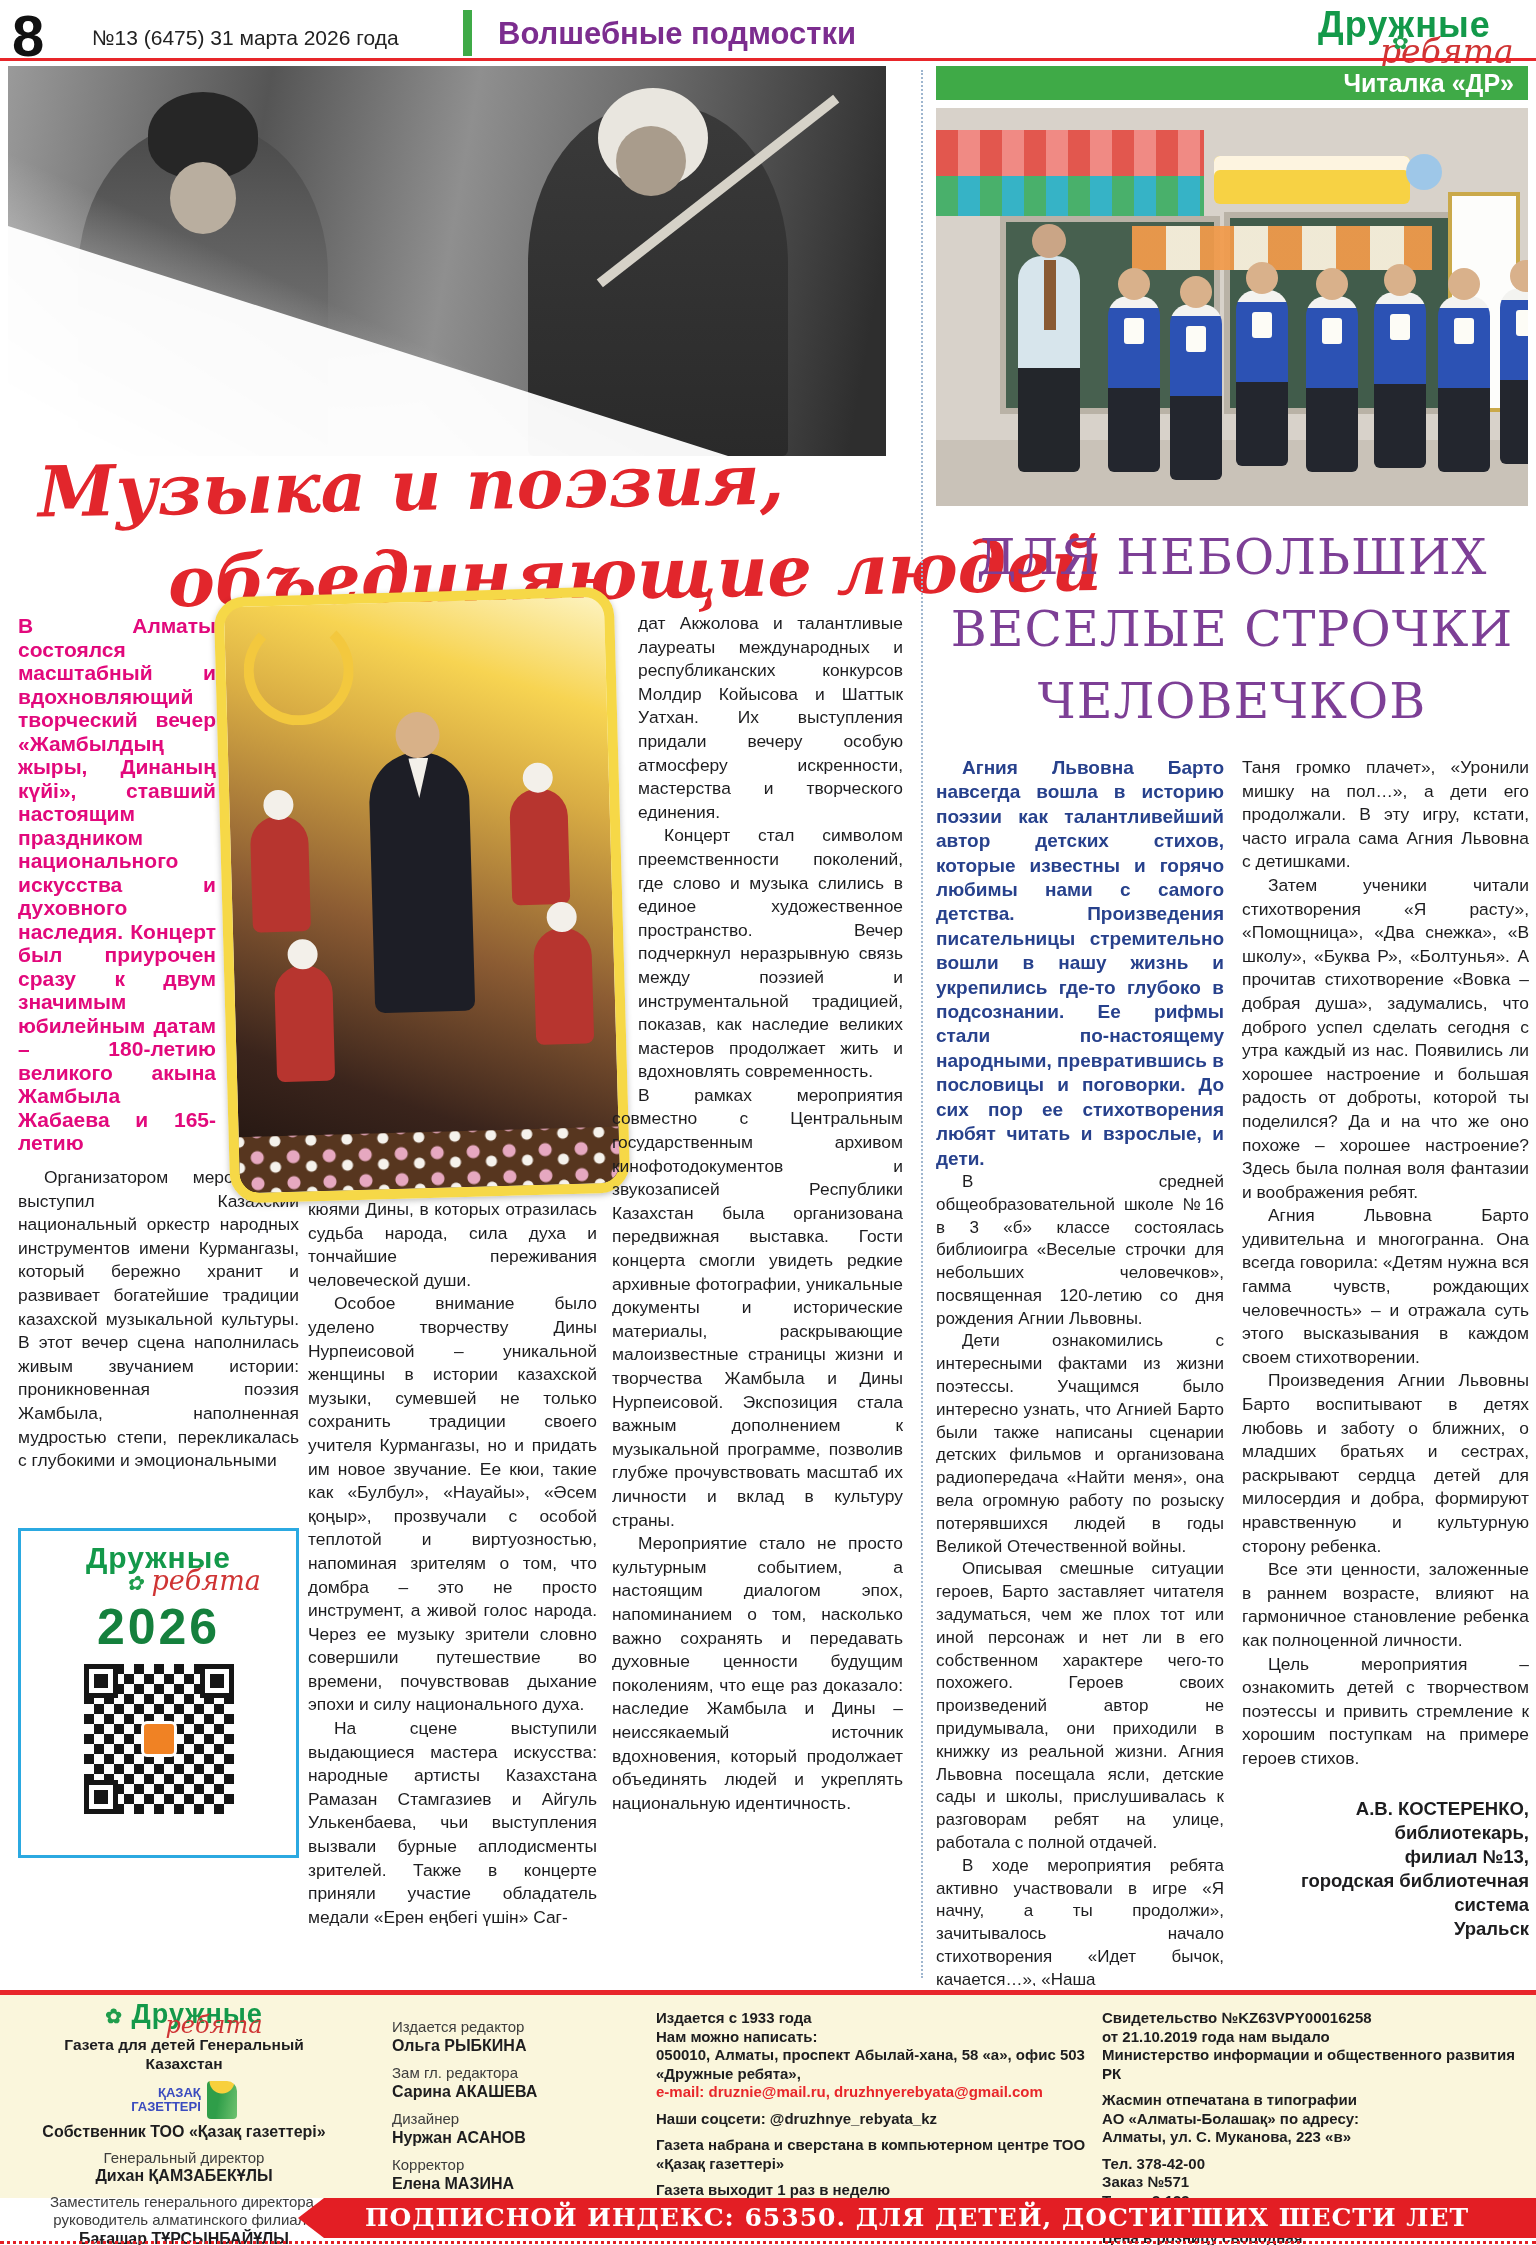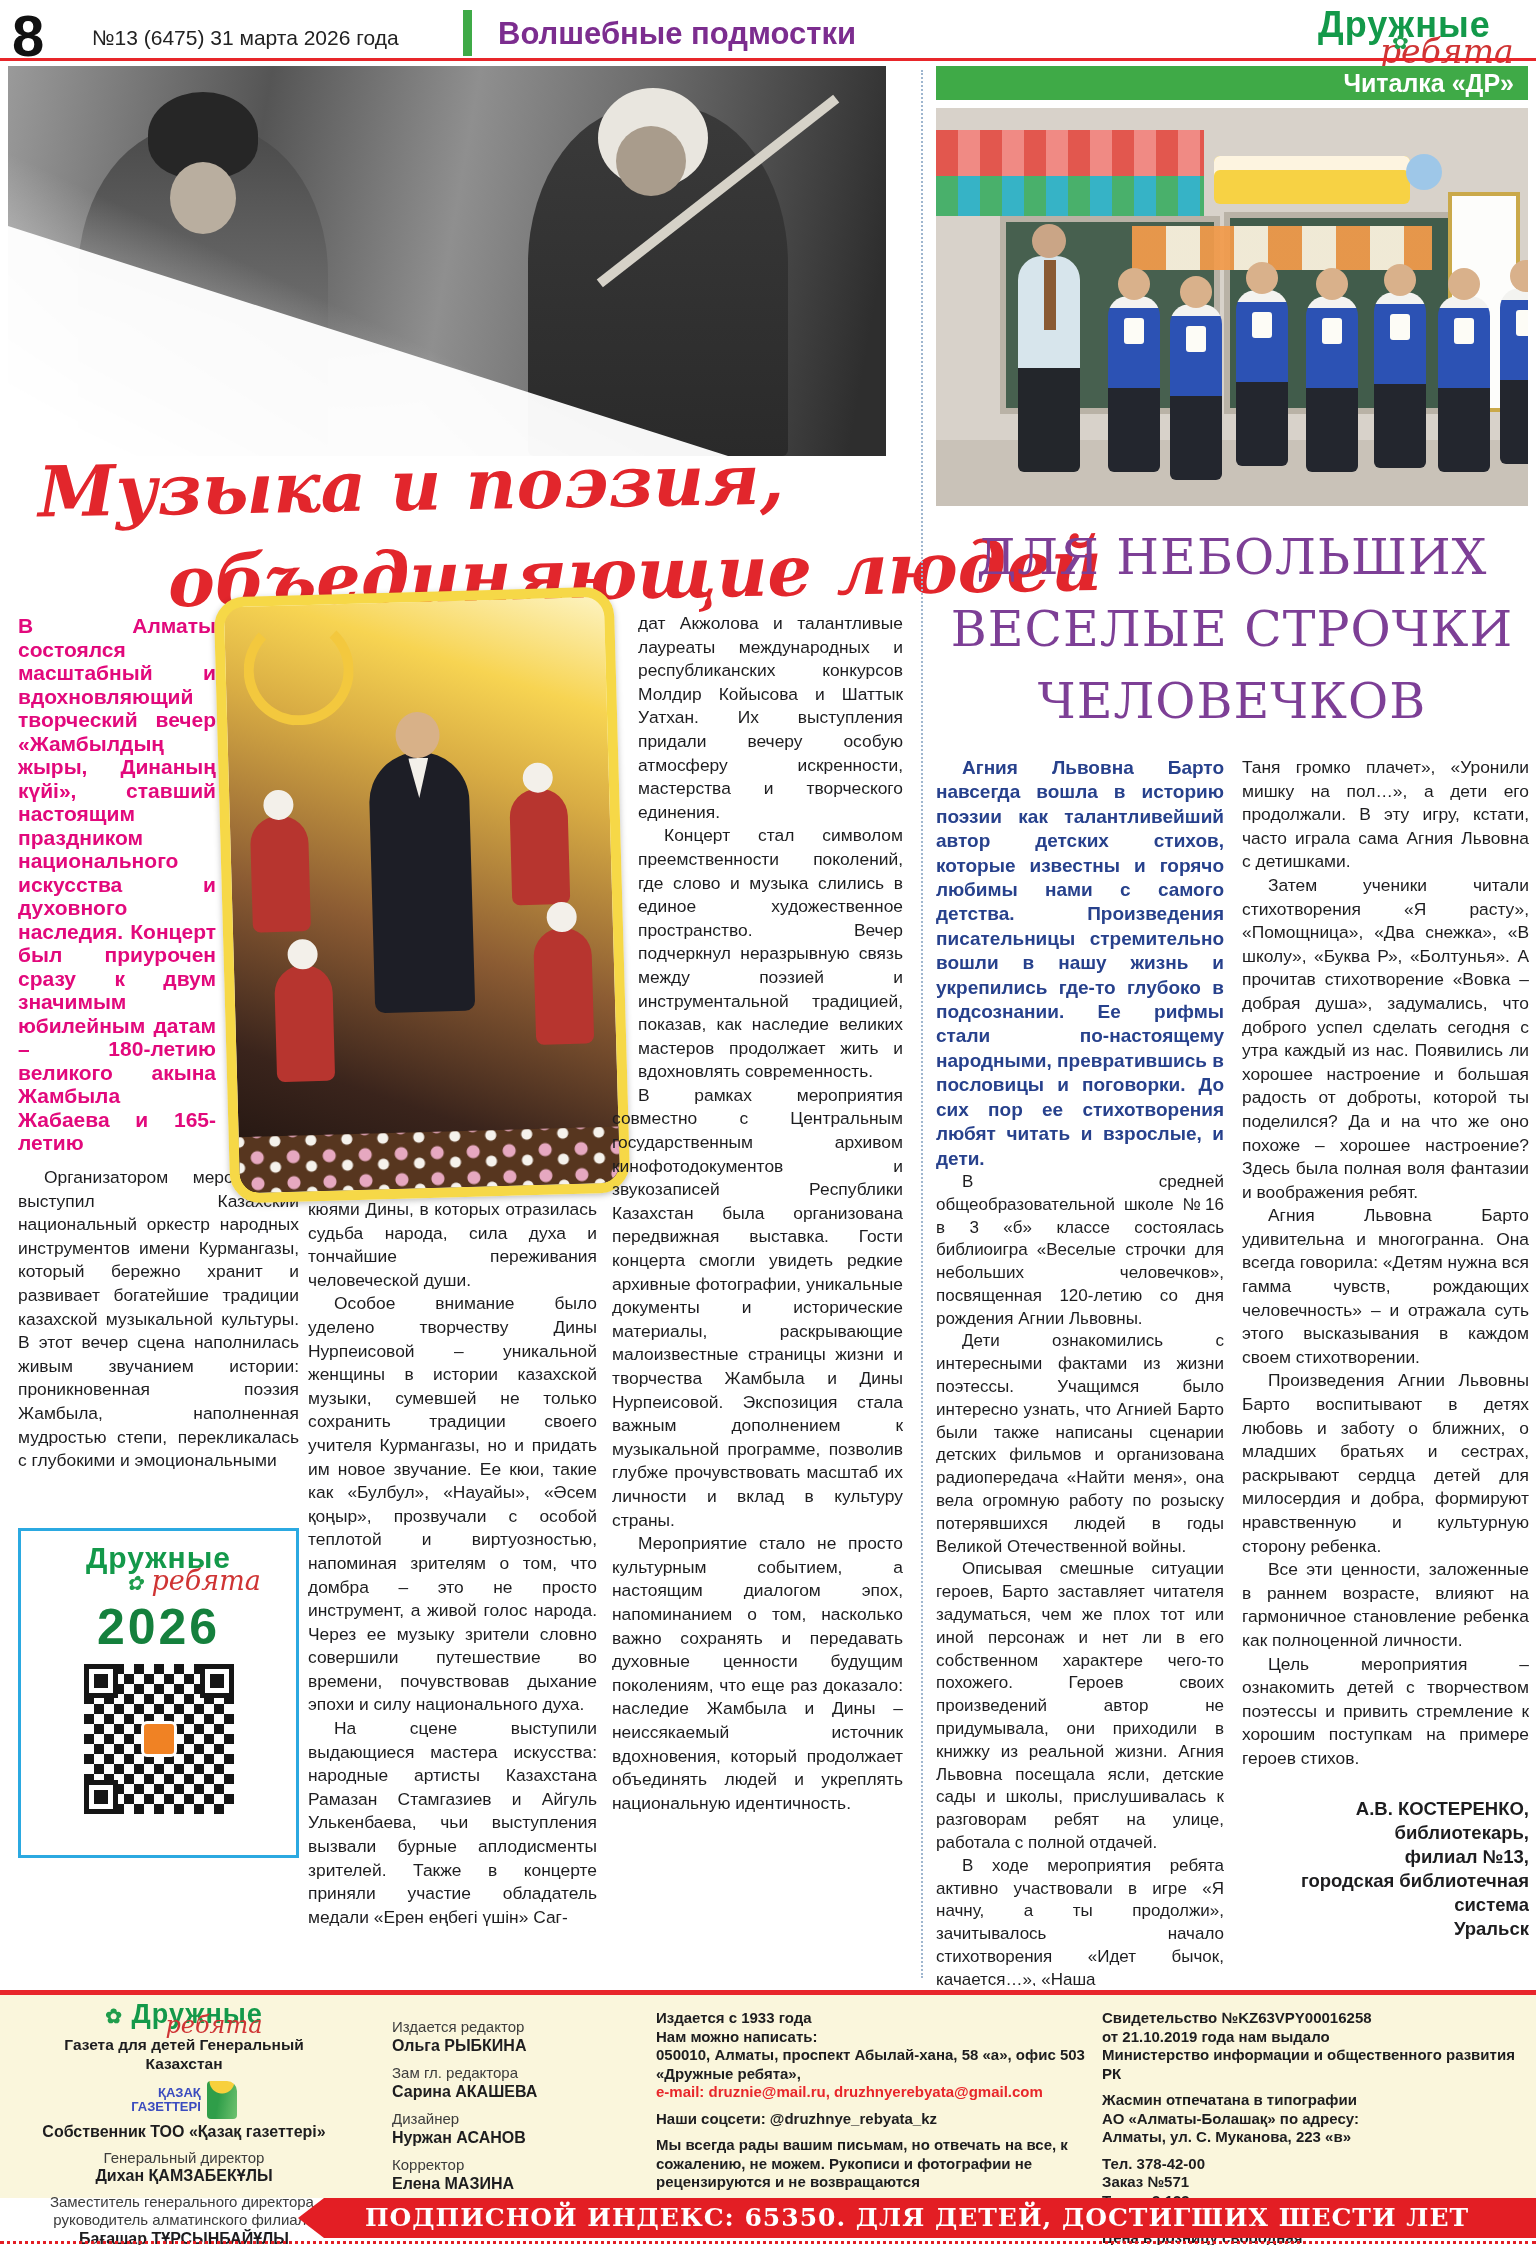--- a/index.html
+++ b/index.html
@@ -273,21 +273,20 @@
         <div class="frole">Дежурный редактор</div>
         <div class="fname">Жасмин БОКАЕВА</div>
       </div>
     <div class="fc fc3">
         <div class="fline">Издается с 1933 года</div>
         <div class="fline">Нам можно написать:</div>
         <div class="fline">050010, Алматы, проспект Абылай-хана, 58 «а», офис 503</div>
         <div class="fline">«Дружные ребята»,</div>
         <div class="fline red">e-mail: druznie@mail.ru, druzhnyerebyata@gmail.com</div>
         <div class="fline gap">Наши соцсети: @druzhnye_rebyata_kz</div>
-        <div class="fline gap">Мы всегда рады вашим письмам, но отвечать на все, к сожалению, не можем. Рукописи и фотографии не рецензируются и не возвращаются</div>
         <div class="fline gap">Газета набрана и сверстана в компьютерном центре ТОО «Қазақ газеттері»</div>
         <div class="fline gap">Газета выходит 1 раз в неделю</div>
       </div>
     <div class="fc fc4">
         <div class="fline">Свидетельство №KZ63VPY00016258</div>
         <div class="fline">от 21.10.2019 года нам выдало</div>
         <div class="fline">Министерство информации и общественного развития РК</div>
         <div class="fline gap">Жасмин отпечатана в типографии</div>
         <div class="fline">АО «Алматы-Болашақ» по адресу:</div>
         <div class="fline">Алматы, ул. С. Муканова, 223 «в»</div>

